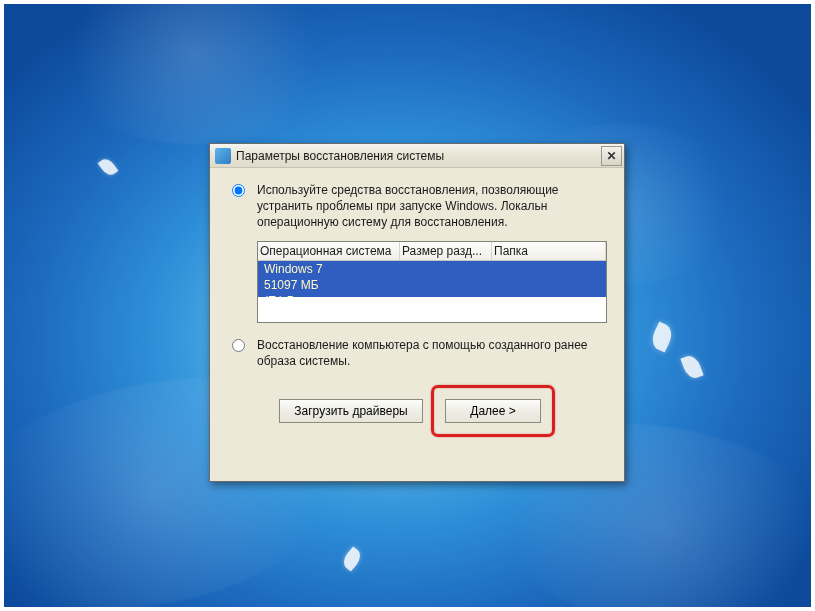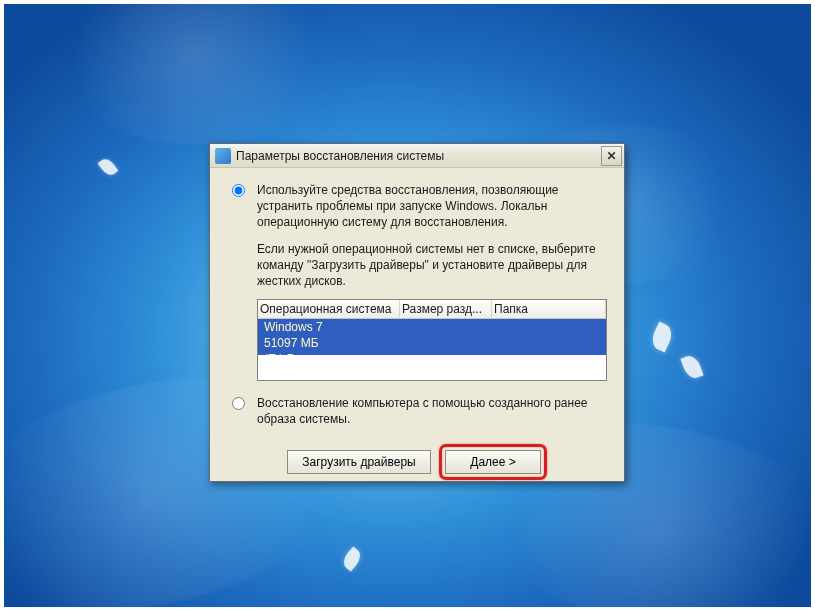--- a/index.html
+++ b/index.html
@@ -69,21 +69,21 @@
 
 .option2{margin-top:14px;}
 .btn-row{display:flex;justify-content:center;margin-top:16px;margin-right:4px;gap:0;align-items:center;}
 .btn{
   height:24px;border:1px solid #8b8a7c;background:linear-gradient(#fdfdfb,#efeee6 48%,#e7e5d9);
   padding:0 14px;font-size:12px;font-family:inherit;cursor:default;
   display:inline-flex;align-items:center;justify-content:center;
 }
 .btn-load{width:144px;}
 .next-wrap{
-  margin-left:8px;padding:3px;border:3px solid #d81f1f;border-radius:7px;
+  margin-left:8px;padding:11px;border:3px solid #d81f1f;border-radius:7px;
   box-shadow:0 0 2px rgba(216,31,31,.6), inset 0 0 2px rgba(216,31,31,.4);
 }
 .btn-next{width:96px;}
 </style>
 </head>
 <body>
 
 <div class="desktop">
   <div class="swirl s1"></div>
     <div class="swirl s2"></div>
@@ -103,21 +103,20 @@
       </div>
     </div>
 
     <div class="dlg-body">
 
       <div class="option-row">
         <input type="radio" class="radio" checked="" style="">
         <div class="option-text">Используйте средства восстановления, позволяющие устранить проблемы при запуске Windows. Локальн операционную систему для восстановления.</div>
       </div>
 
-      <div class="note">Если нужной операционной системы нет в списке, выберите команду "Загрузить драйверы" и установите драйверы для жестких дисков.</div>
 
       <div class="table-wrap">
         <div class="thead">
           <div class="th c1">Операционная система</div>
           <div class="th c2">Размер разд...</div>
           <div class="th c3">Папка</div>
         </div>
         <div class="trow">
           <div class="td c1">Windows 7</div>
           <div class="td c2">51097 МБ</div>

